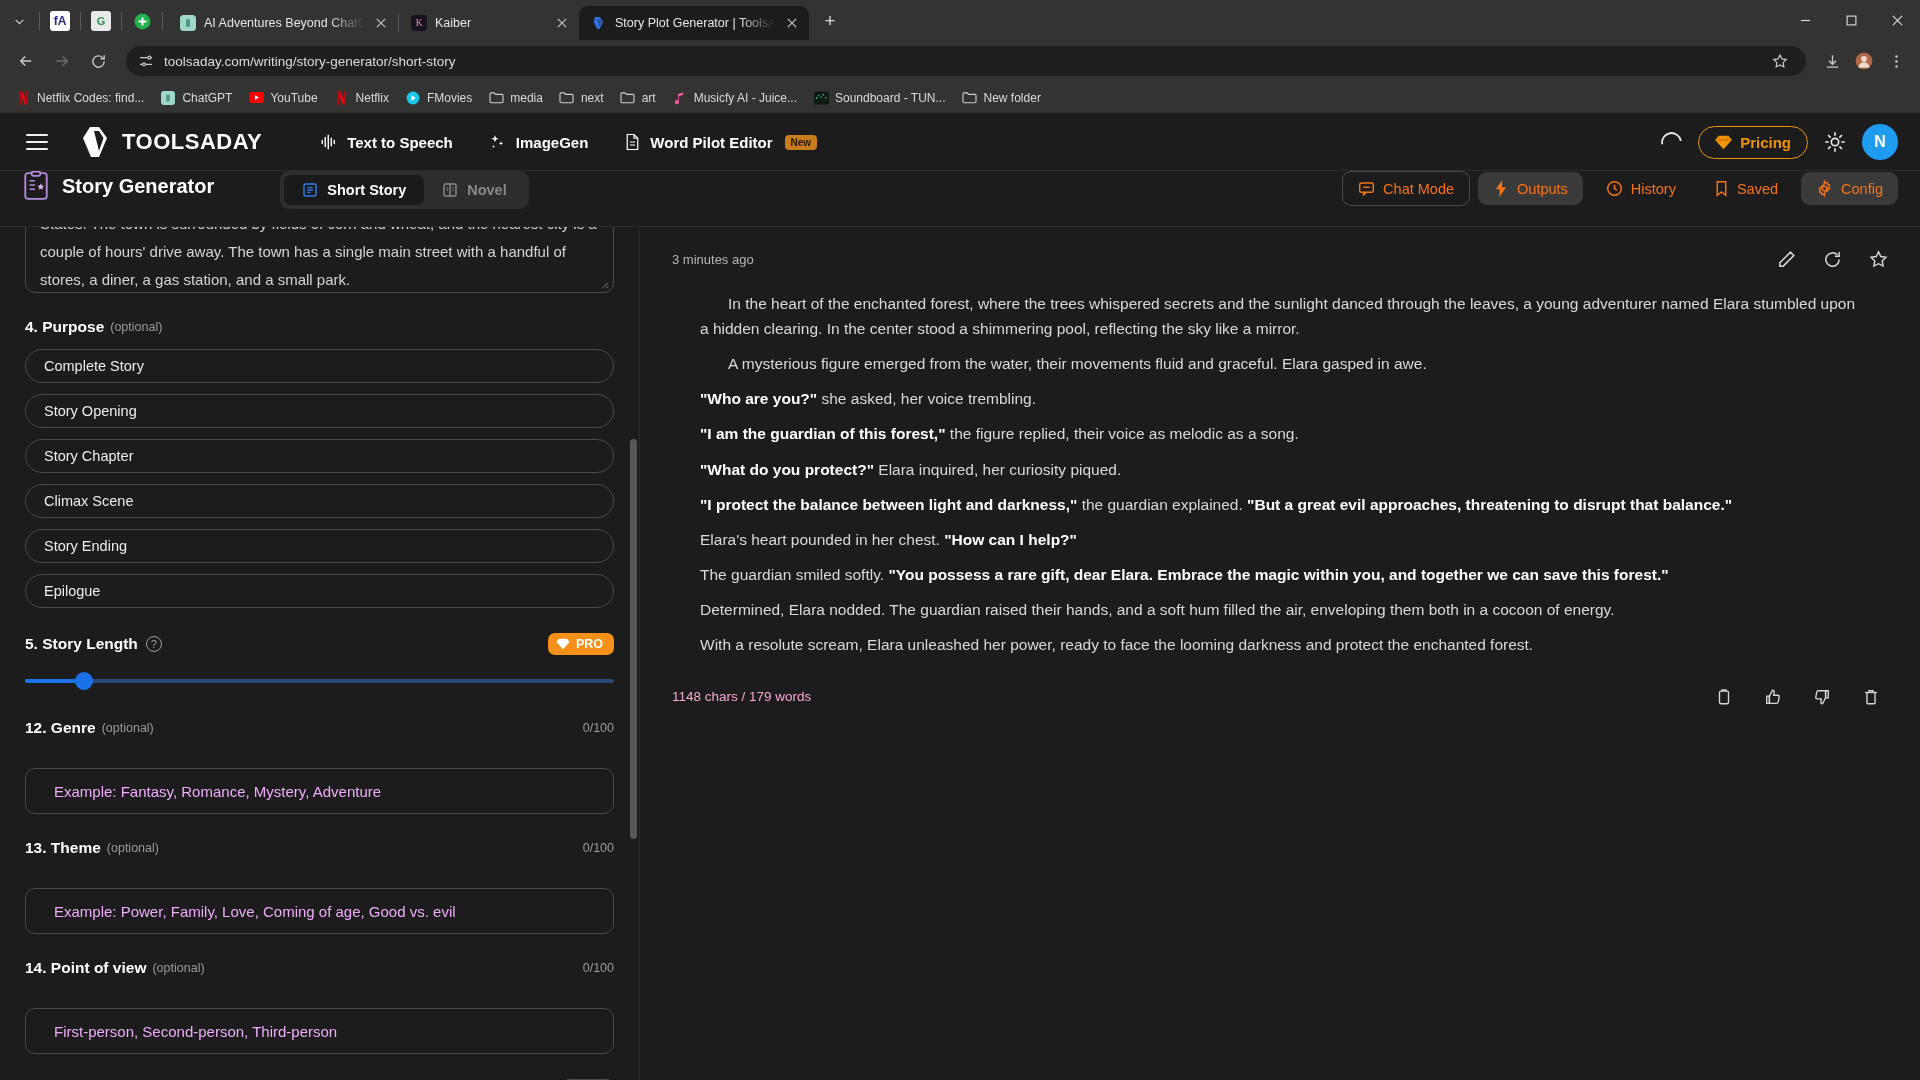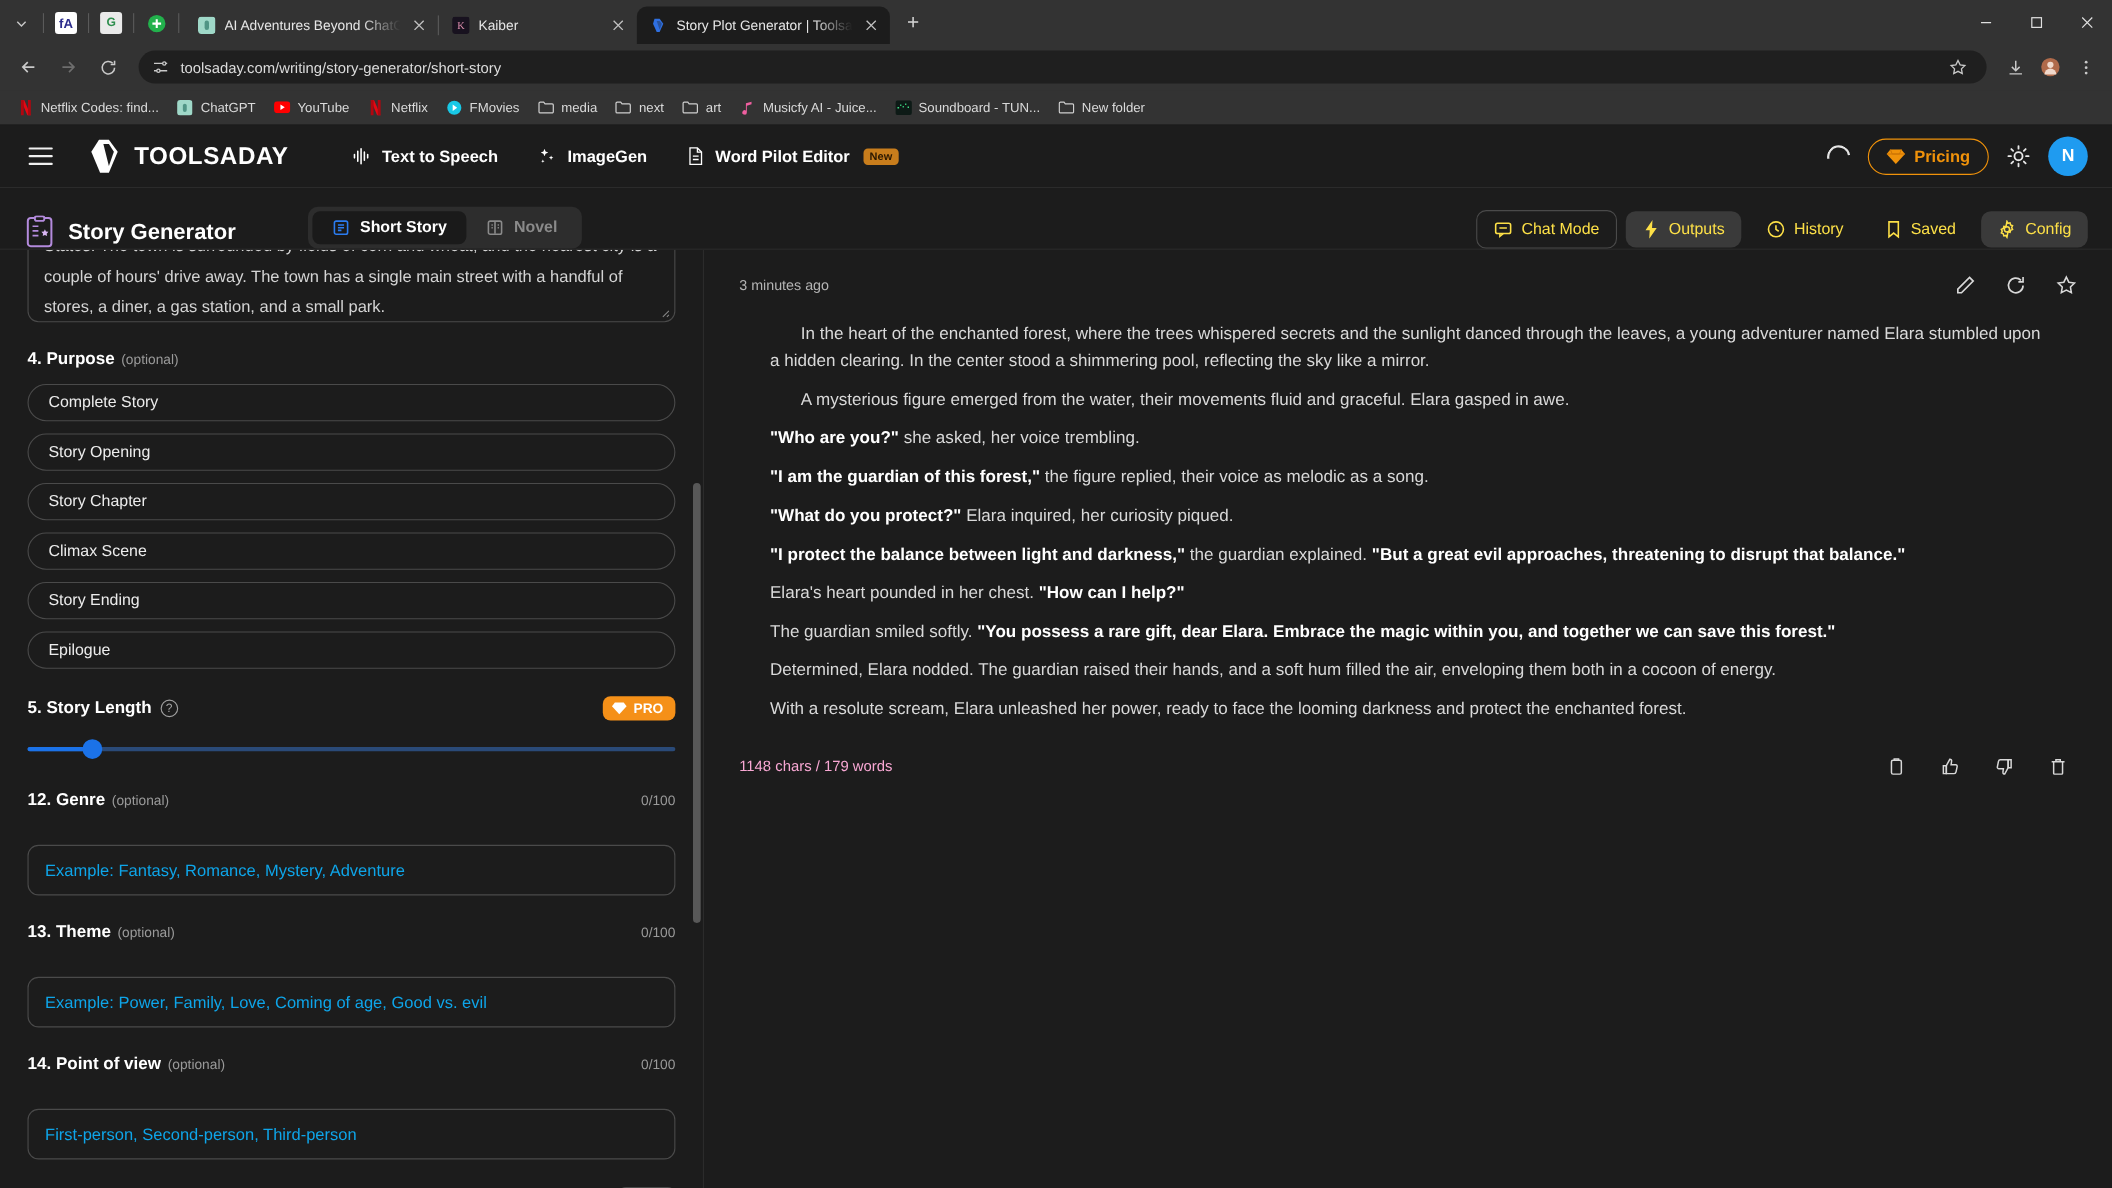--- a/index.html
+++ b/index.html
@@ -151,41 +151,41 @@
   .avatar {
     width: 36px; height: 36px; border-radius: 50%;
     background: #1f9bf0; color: #fff;
     display: flex; align-items: center; justify-content: center;
     font-size: 16px; font-weight: bold;
   }
 
   
   .app-subbar {
     height: 56px; flex:none;
-    display: flex; align-items: flex-end;
+    display: flex; align-items: flex-start;
     padding: 0 22px;
     border-bottom: 1px solid #2b2b2b;
   }
   .page-title { display: flex; align-items: center; gap: 12px; flex:none;}
   .page-title-text { font-size: 20px; font-weight: bold; color: #ffffff; }
   .seg-wrap {
     display: flex; background: #2d2d2d; border-radius: 9px; padding: 4px; margin-left: 66px; flex:none;
   }
   .seg {
     display: flex; align-items: center; gap: 9px;
     padding: 7px 18px; border-radius: 7px;
     font-size: 14.5px; font-weight: bold;
   }
   .seg.on { background: #1a1a1a; color: #ffffff; }
   .seg.off { color: #8a8a8a; }
   .subbar-right { margin-left: auto; display: flex; align-items: center; gap: 8px; }
   .tbtn {
     display: flex; align-items: center; gap: 8px;
     padding: 8px 15px; border-radius: 9px;
-    font-size: 14.5px; color: #fde047;
+    font-size: 14.5px; color: #f97316;
     white-space: nowrap;
   }
   .tbtn.outline { border: 1px solid #4a4a4a; }
   .tbtn.filled { background: #3a3a3a; }
 
   
   .main { flex: 1; display: flex; overflow: hidden; }
 
   .left-panel {
     width: 640px; flex: none;
@@ -247,21 +247,21 @@
     background: #1b72e8; border-radius: 2px;
   }
   .slider-thumb {
     position: absolute; left: 50px; top: 4px;
     width: 18px; height: 18px; border-radius: 50%; background: #1b72e8;
   }
 
   .input-box {
     border: 1px solid #4a4a4a; border-radius: 10px;
     height: 46px; display: flex; align-items: center;
-    padding: 0 15px; font-size: 15px; color: #0ea5e9; margin-top: 31px;
+    padding: 0 28px; font-size: 15px; color: #f0abfc; margin-top: 31px;
   }
 
   .num-box {
     margin-left: auto;
     border: 1px solid #4a4a4a; border-radius: 7px;
     width: 52px; height: 44px;
     display: flex; align-items: center; justify-content: flex-end;
     padding-right: 9px;
     font-size: 14.5px; color: #f0abfc; font-weight: normal;
   }

